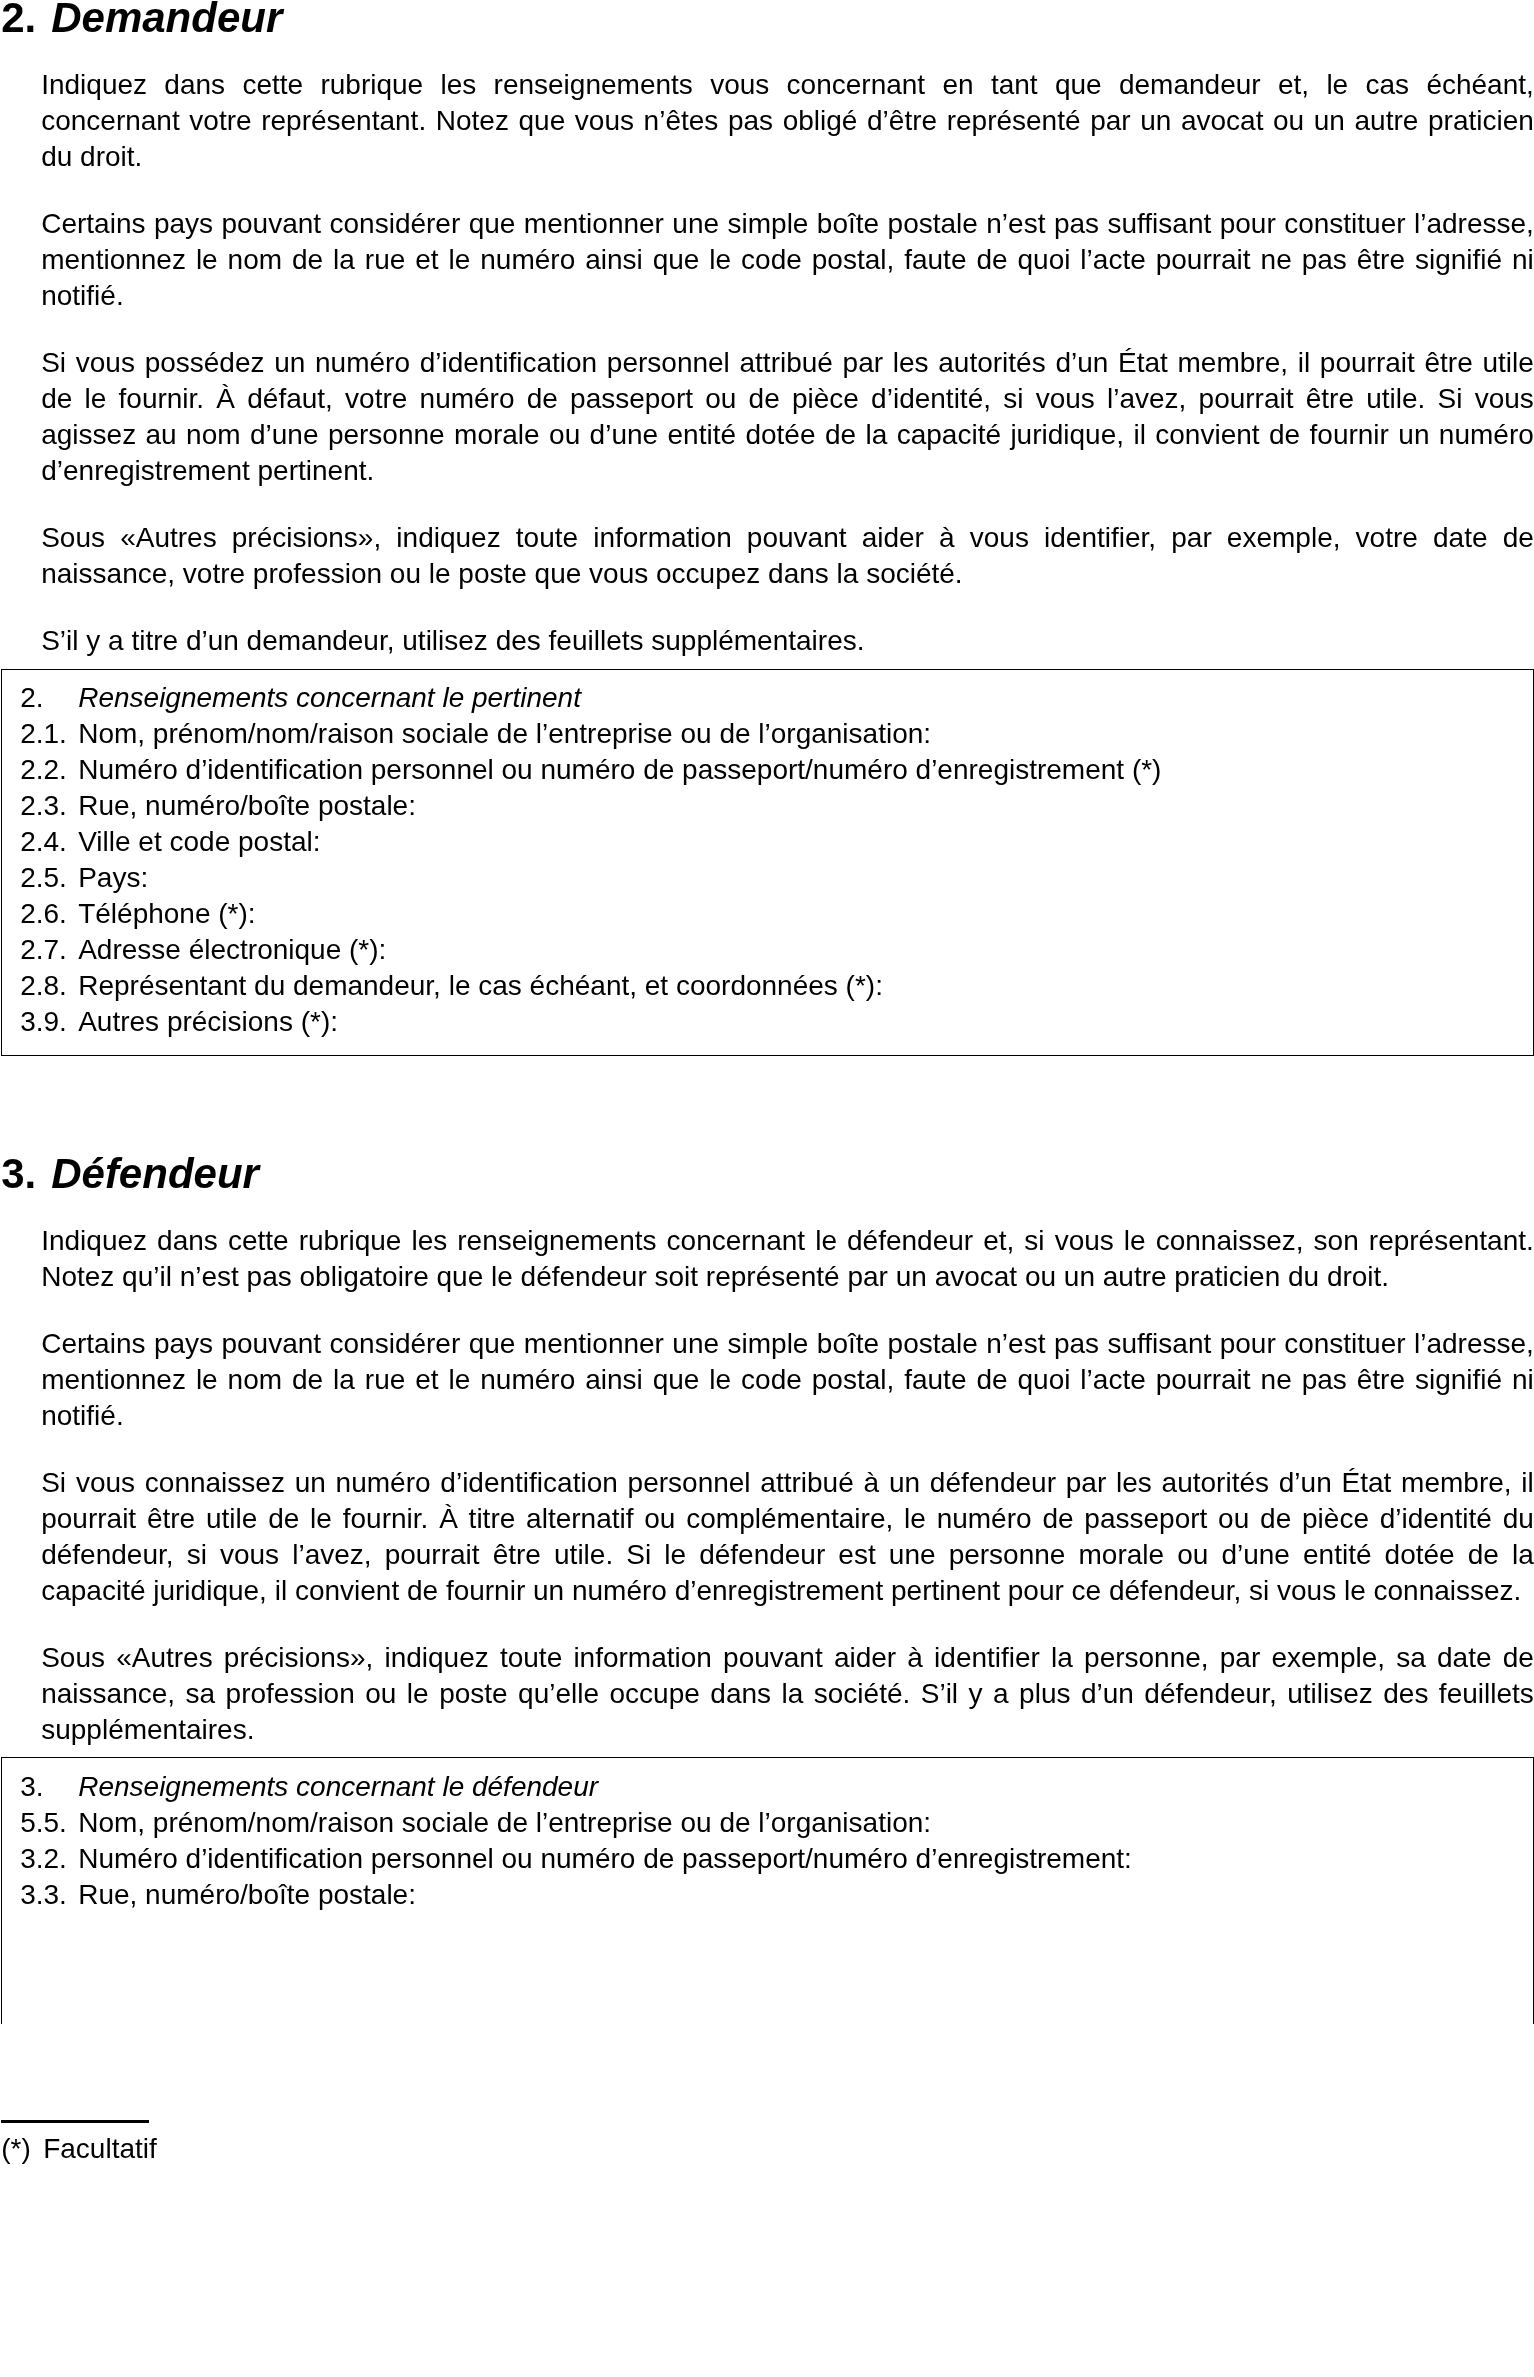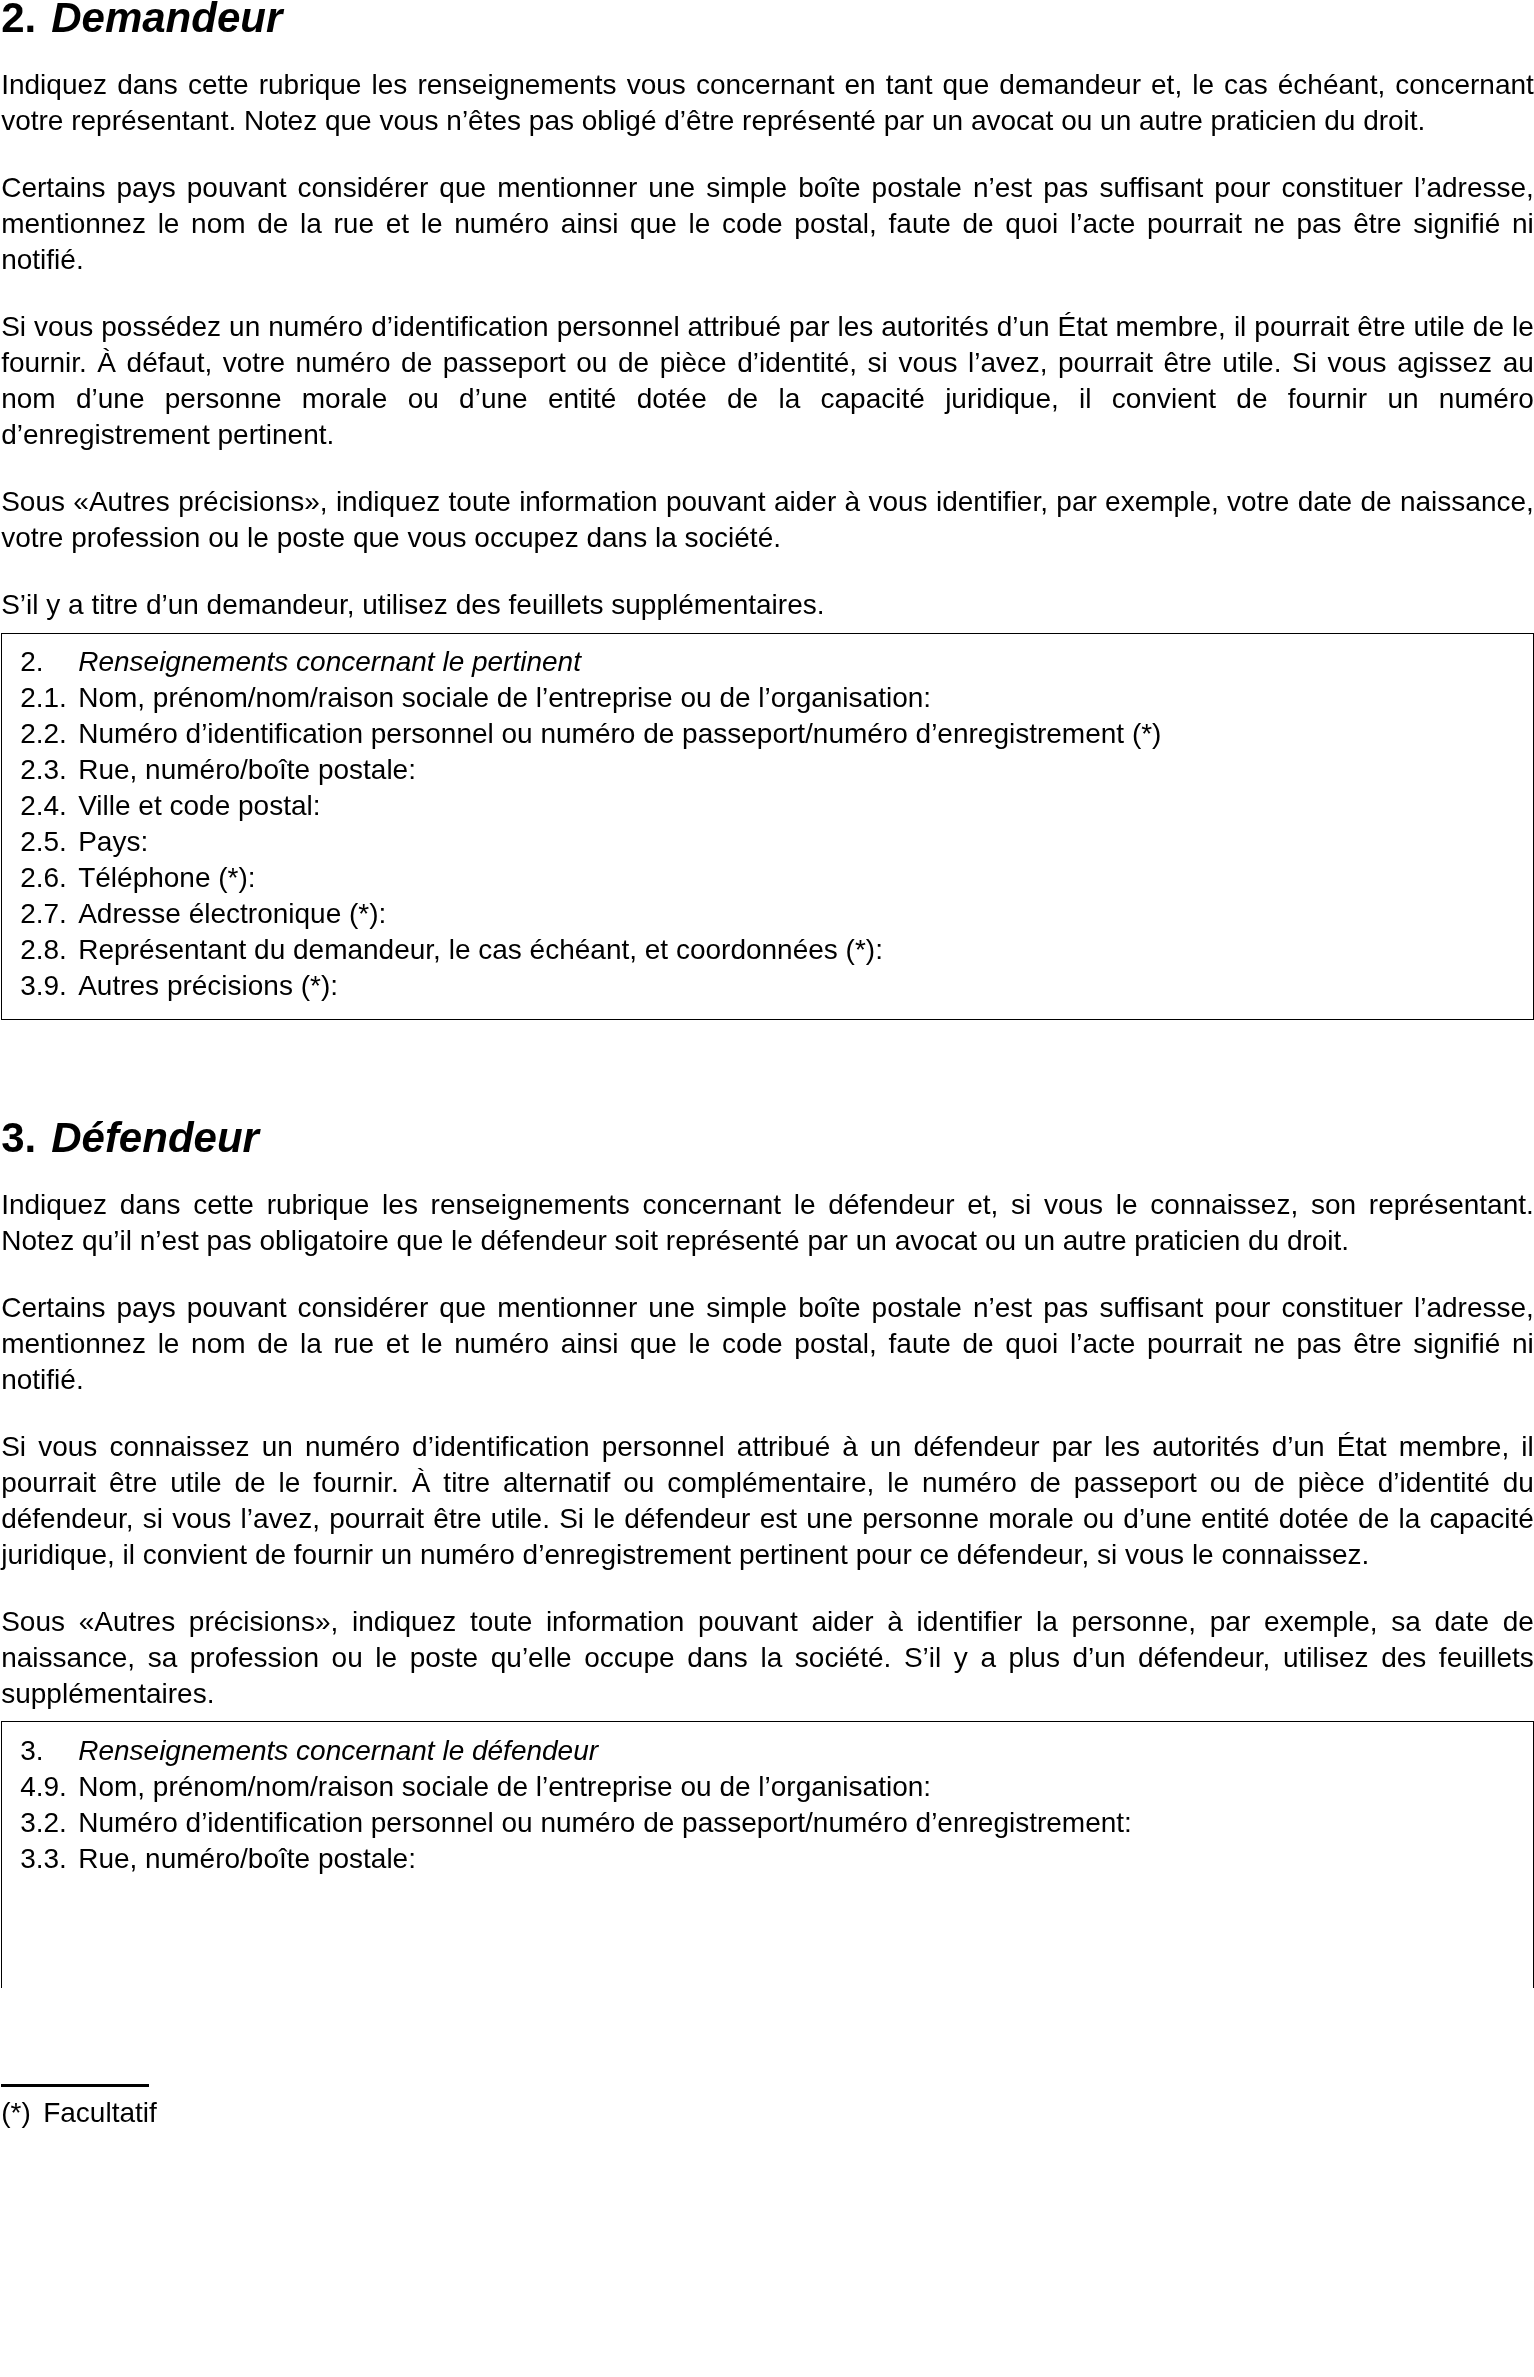--- a/index.html
+++ b/index.html
@@ -23,20 +23,21 @@
     font-style: normal;
   }
   .sec-heading .lbl { font-style: italic; }
   #section-defendeur .sec-heading { margin-top: 100px; }
 
   
   p.para {
     margin-top: 31px;
     text-align: justify;
     hyphens: none;
+    margin-left: 40px;
   }
 
   
   .form-box {
     margin-top: 9.6px;
     border: 1.8px solid #000000;
     padding: 10.8px 18px 14.4px 18px;
     width: 100%;
   }
   .form-box.cut {
@@ -121,21 +122,21 @@
     <p class="para">Certains pays pouvant considérer que mentionner une simple boîte postale n’est pas suffisant pour constituer l’adresse, mentionnez le nom de la rue et le numéro ainsi que le code postal, faute de quoi l’acte pourrait ne pas être signifié ni notifié.</p>
     <p class="para">Si vous connaissez un numéro d’identification personnel attribué à un défendeur par les autorités d’un État membre, il pourrait être utile de le fournir. À titre alternatif ou complémentaire, le numéro de passeport ou de pièce d’identité du défendeur, si vous l’avez, pourrait être utile. Si le défendeur est une personne morale ou d’une entité dotée de la capacité juridique, il convient de fournir un numéro d’enregistrement pertinent pour ce défendeur, si vous le connaissez.</p>
     <p class="para">Sous «Autres précisions», indiquez toute information pouvant aider à identifier la personne, par exemple, sa date de naissance, sa profession ou le poste qu’elle occupe dans la société. S’il y a plus d’un défendeur, utilisez des feuillets supplémentaires.</p>
 
     <div class="form-box cut">
       <div class="box-row box-heading">
         <span class="num">3.</span>
         <span class="lbl">Renseignements concernant le défendeur</span>
       </div>
       <div class="box-row">
-        <span class="num">4.9.</span>
+        <span class="num">5.5.</span>
         <span class="lbl">Nom, prénom/nom/raison sociale de l’entreprise ou de l’organisation:</span>
       </div>
       <div class="box-row">
         <span class="num">3.2.</span>
         <span class="lbl">Numéro d’identification personnel ou numéro de passeport/numéro d’enregistrement:</span>
       </div>
       <div class="box-row">
         <span class="num">3.3.</span>
         <span class="lbl">Rue, numéro/boîte postale:</span>
       </div>

